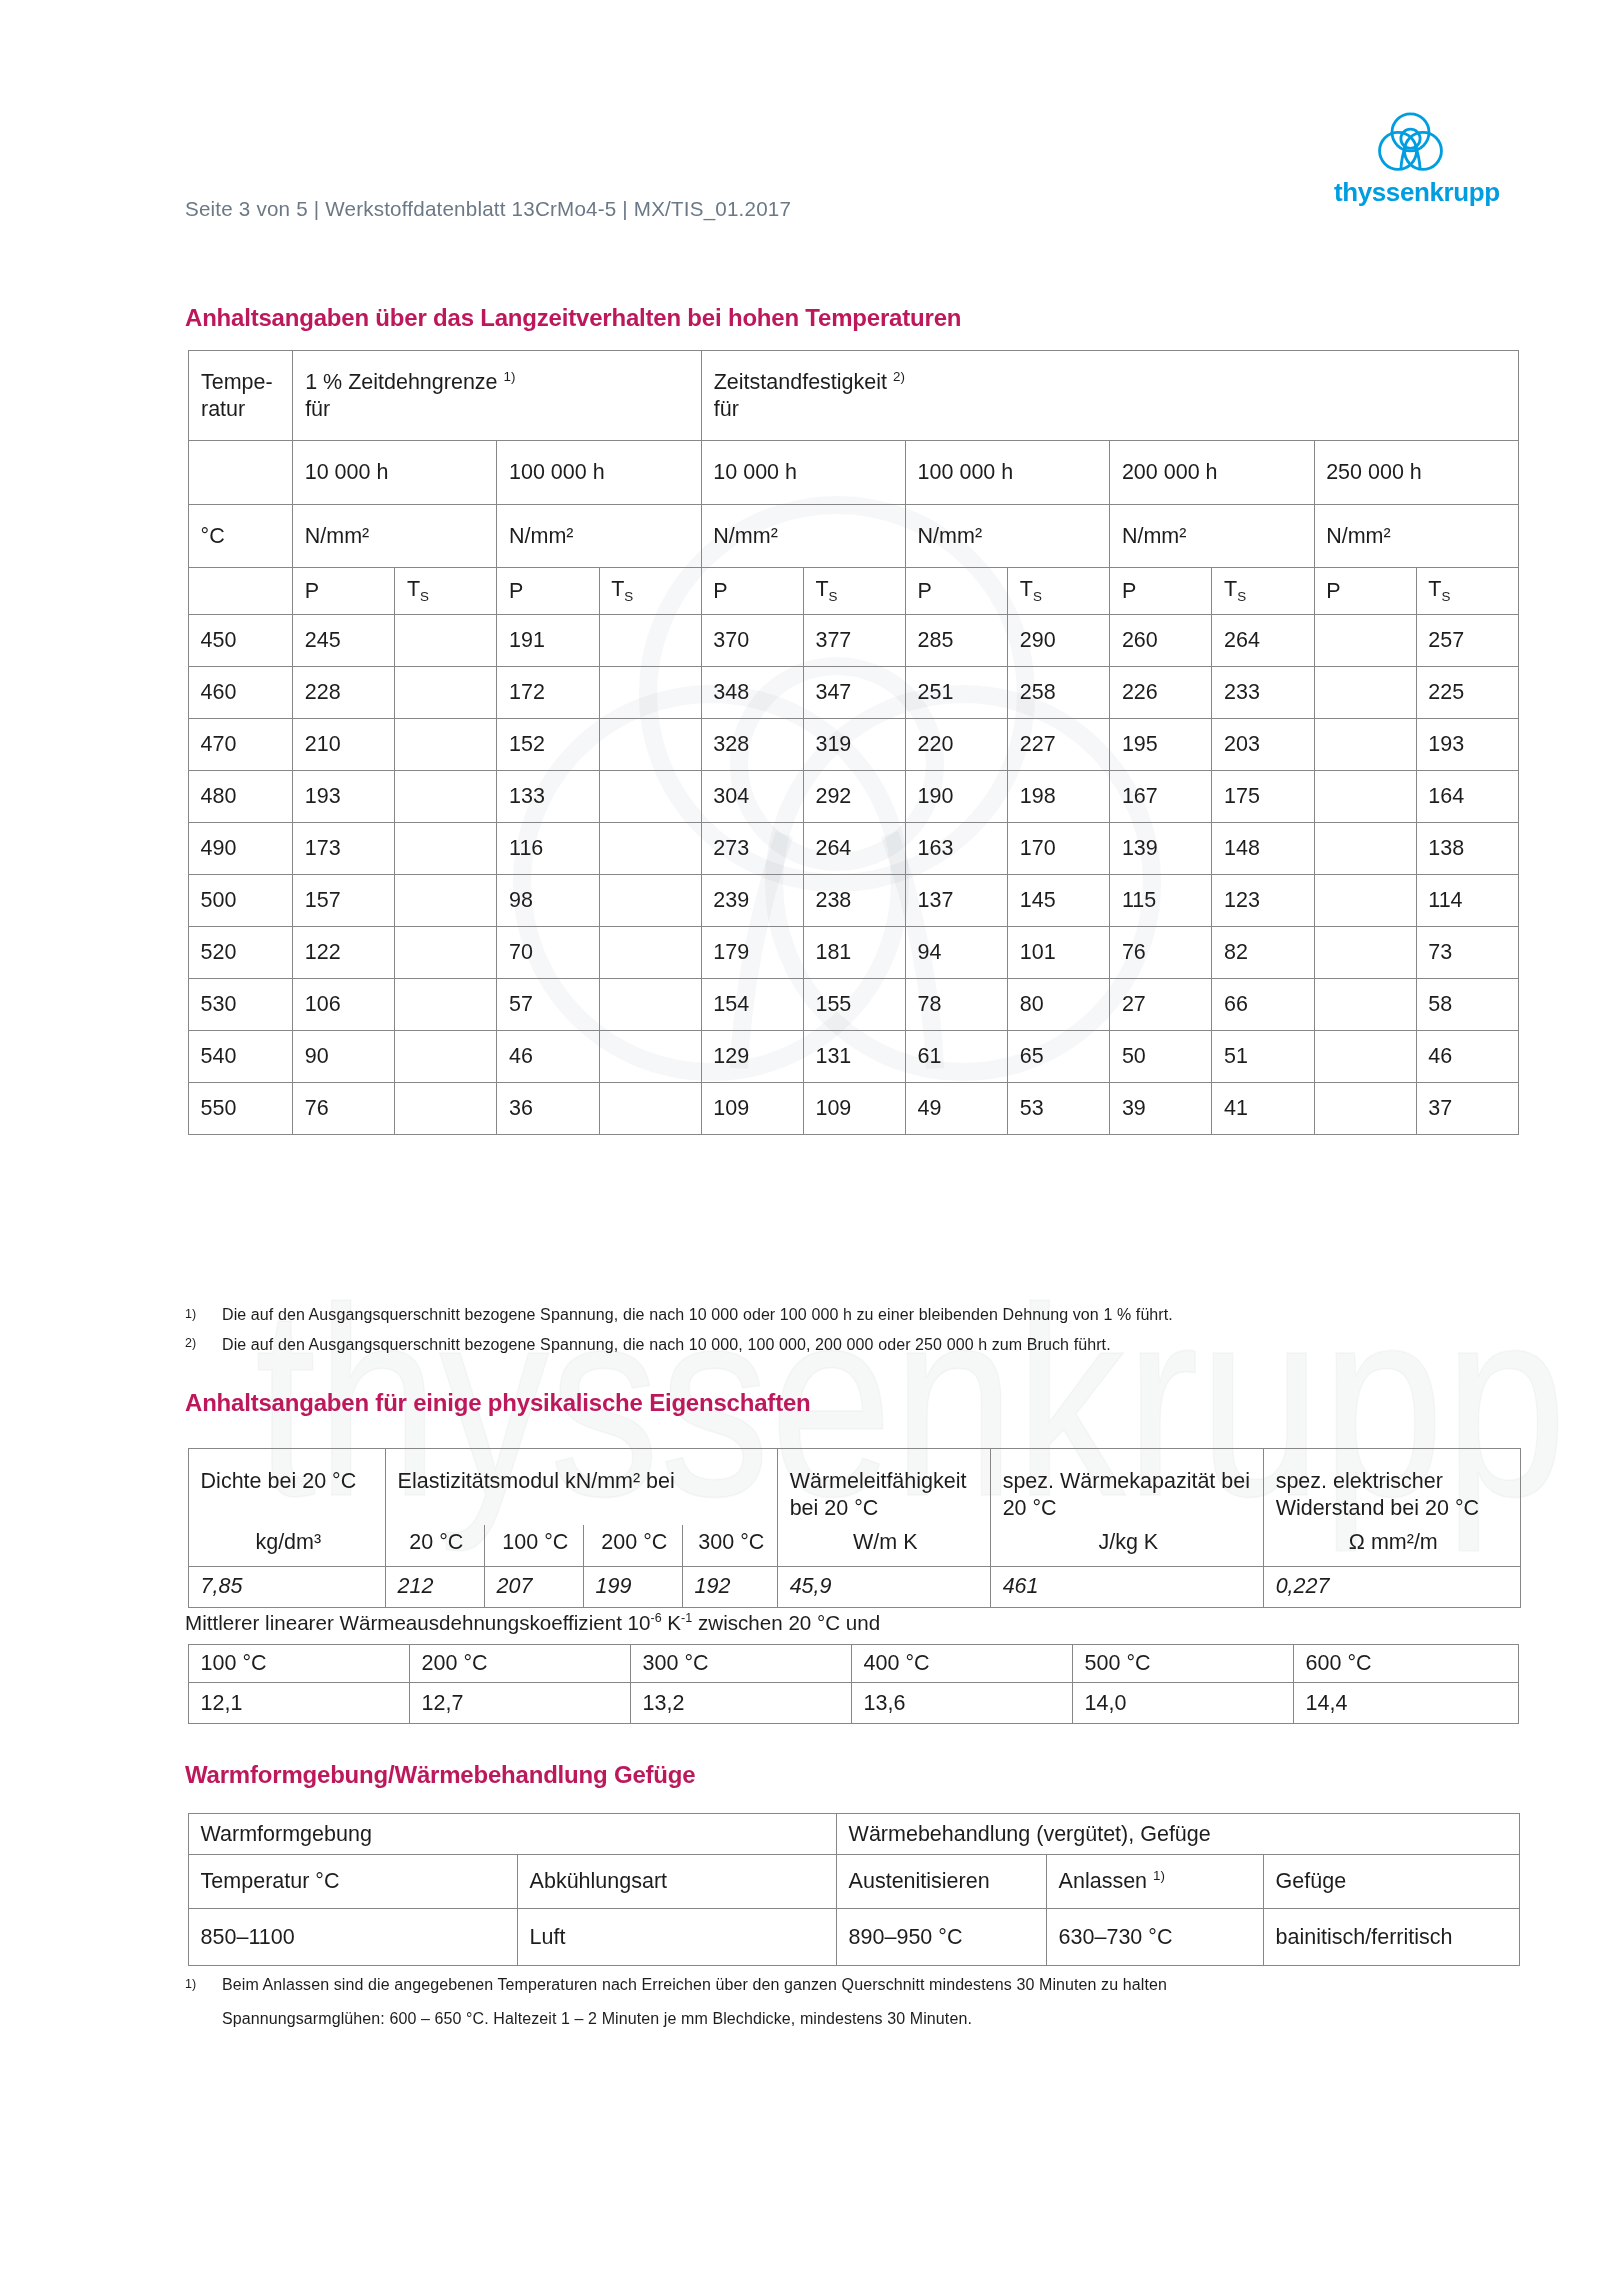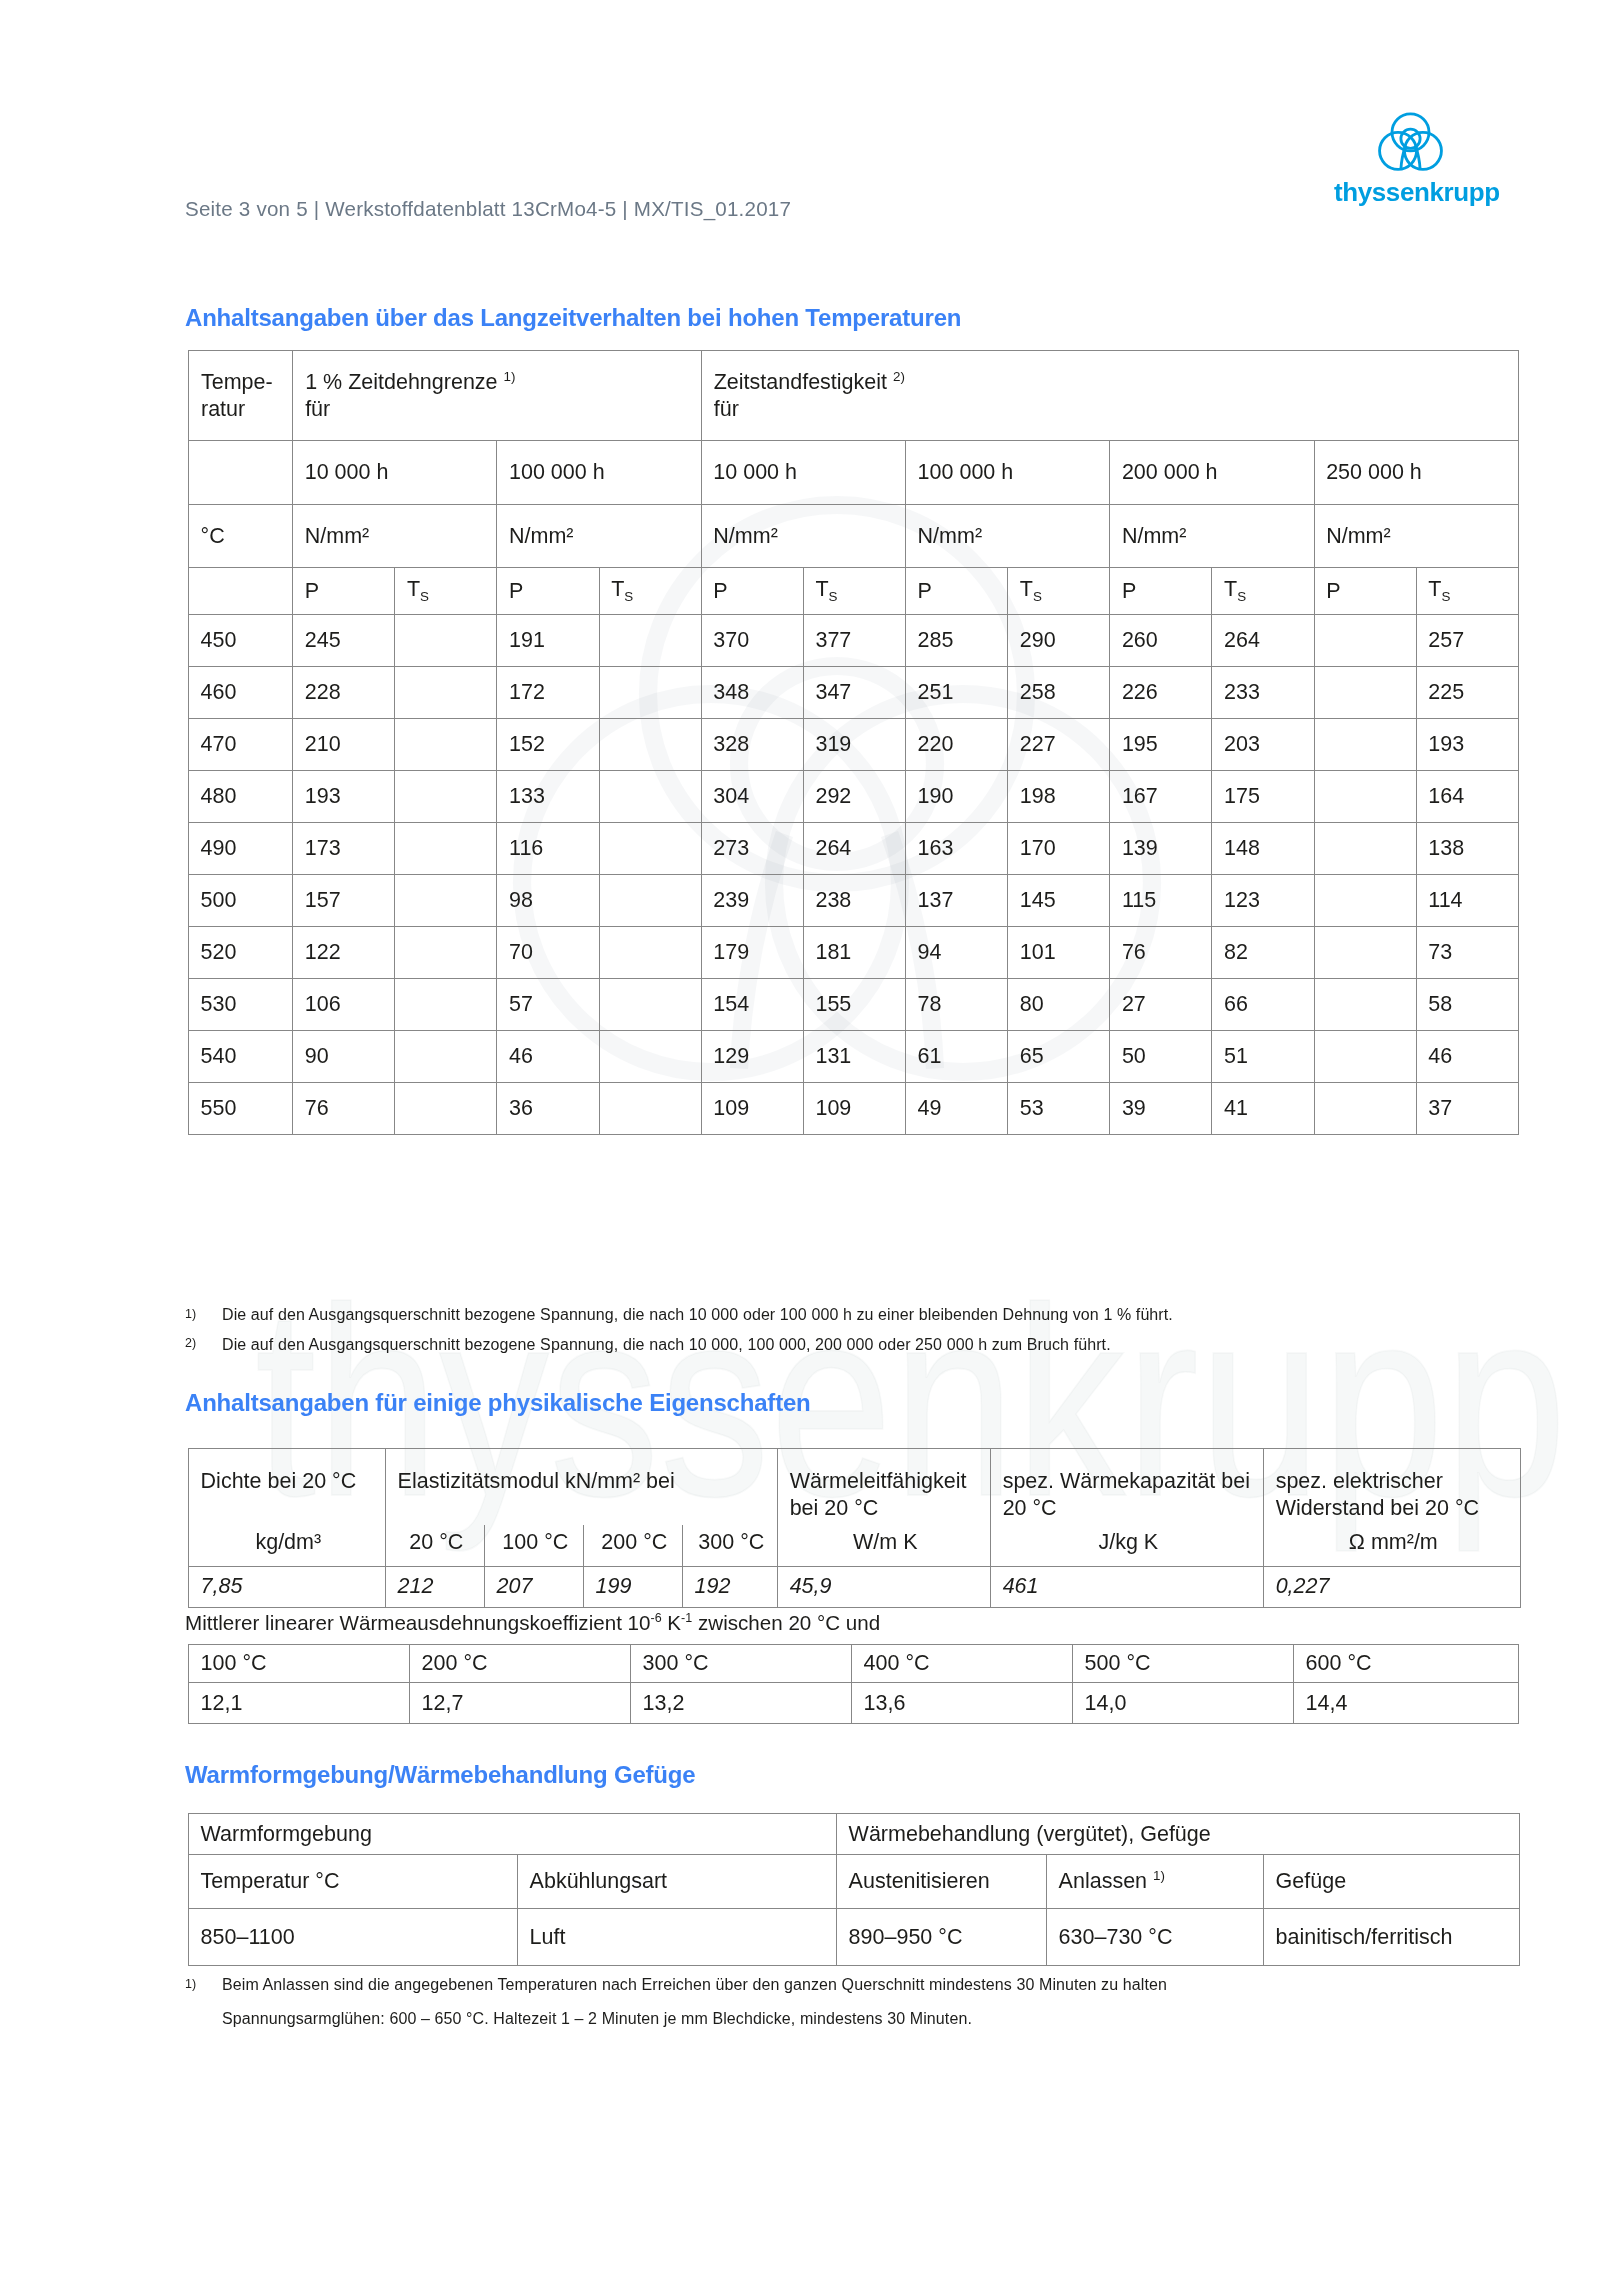--- a/index.html
+++ b/index.html
@@ -12,21 +12,21 @@
            color:rgba(130,150,155,0.07);-webkit-text-stroke:1.8px rgba(130,150,155,0.06);
            transform:scaleX(0.82);transform-origin:left top;pointer-events:none;}
 
   
   .header-left{position:absolute;left:185px;top:197px;font-size:20.6px;color:#6b7886;letter-spacing:0.2px;}
   .logo{position:absolute;left:1334px;top:111px;width:152px;text-align:center;}
   .logo svg{display:block;margin:0 auto;}
   .wordmark{font-size:26px;font-weight:600;color:#009ee0;letter-spacing:-0.4px;margin-top:1.8px;}
 
   
-  .sec-title{position:absolute;left:185px;font-size:24px;font-weight:700;color:#3b82f6;
+  .sec-title{position:absolute;left:185px;font-size:24px;font-weight:700;color:#be185d;
              letter-spacing:-0.2px;white-space:nowrap;}
   #s1-title{top:304px}
   #s2-title{top:1389px}
   #s3-title{top:1761px}
 
   
   table{position:absolute;left:188px;border-collapse:collapse;table-layout:fixed;background:transparent;}
   td{border:0.9px solid #878787;border-top-width:1.8px;border-bottom-width:1.8px;box-sizing:border-box;
      font-size:21.5px;padding:3.6px 9px 3.6px 11.6px;vertical-align:middle;text-align:left;line-height:1.25;
      overflow:hidden;white-space:nowrap;}

